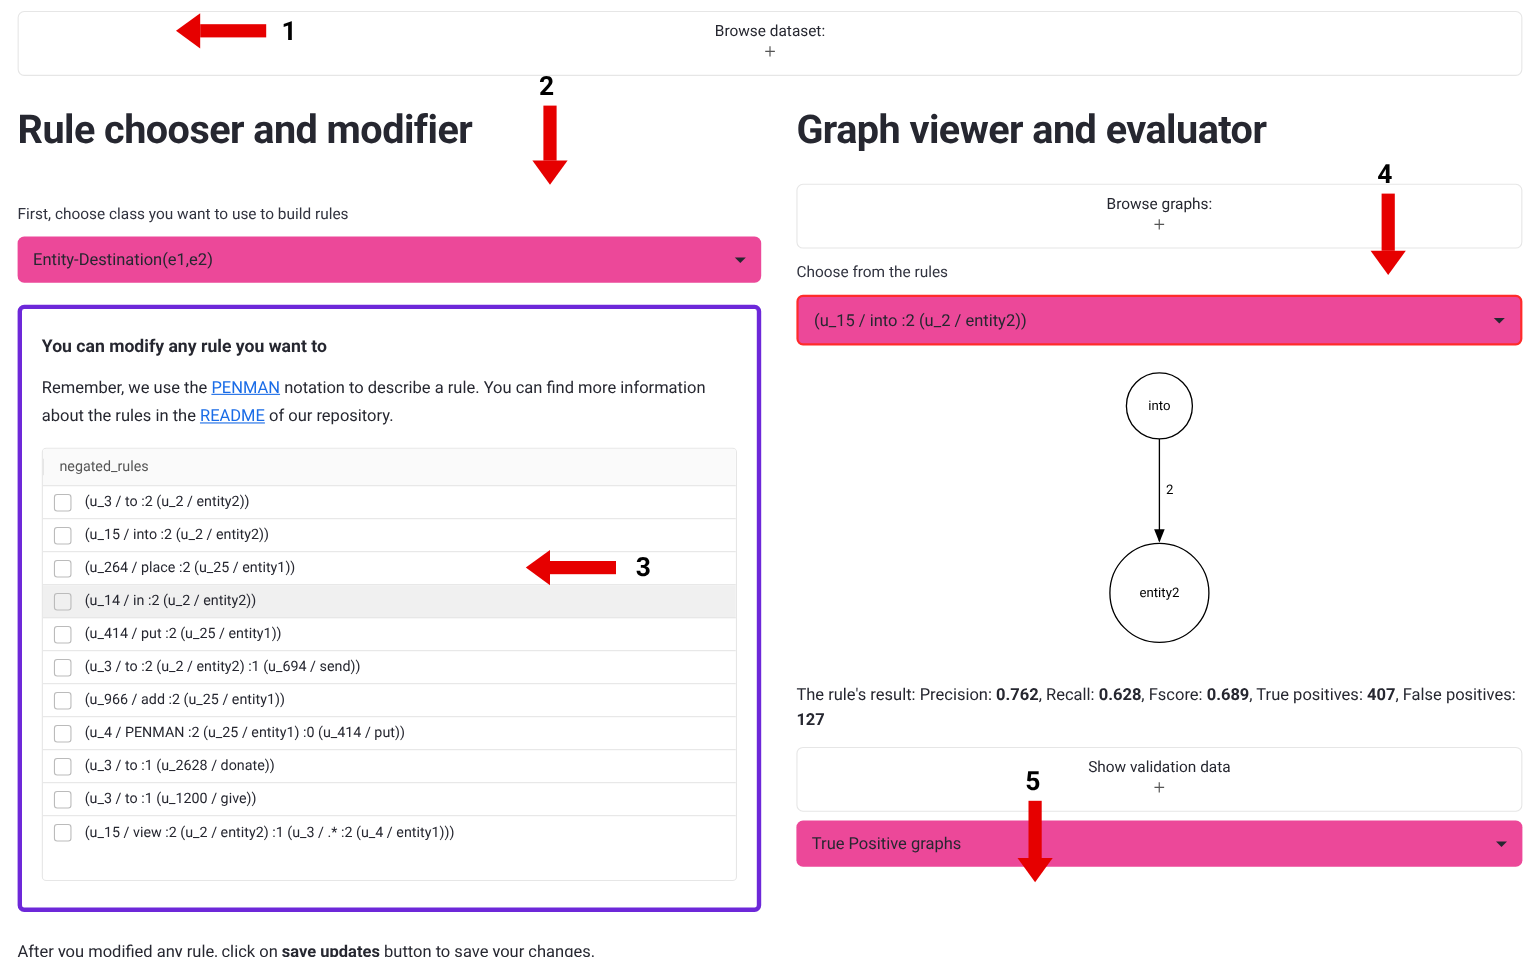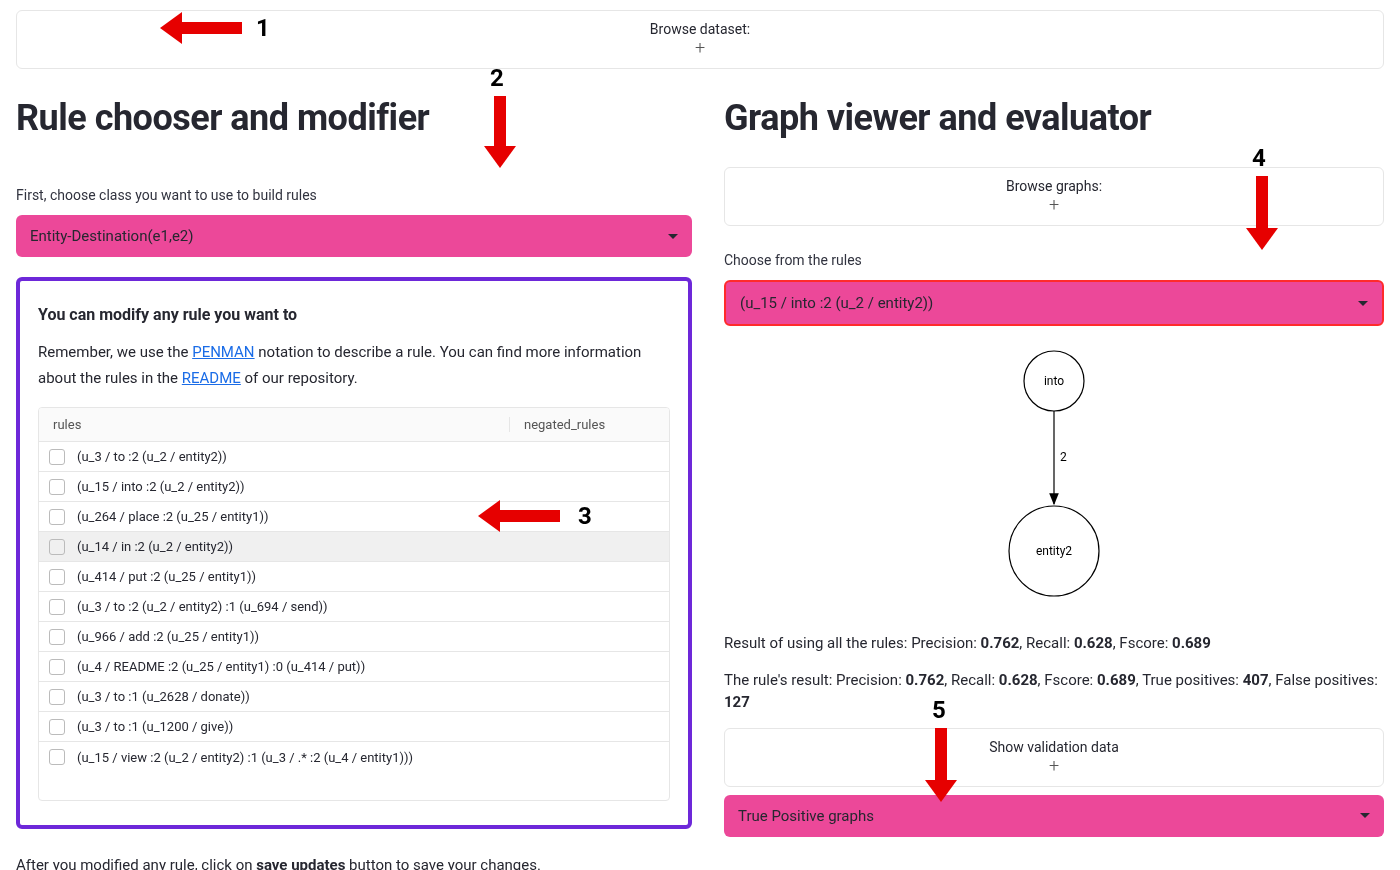--- a/index.html
+++ b/index.html
@@ -127,21 +127,20 @@
     </div>
 
     <div class="panel">
       <h3>You can modify any rule you want to</h3>
       <p>
         <span>Remember, we use the </span><a href="#">PENMAN</a><span> notation to describe a rule. You can find more information about the rules in the </span><a href="#">README</a><span> of our repository.</span>
       </p>
 
       <div class="table">
         <div class="thead">
-          <div class="th-rules">rules</div>
           <div class="th-neg">negated_rules</div>
         </div>
         <div id="rules-body">
             <div class="trow">
               <div class="chk"></div>
               <span class="txt">(u_3 / to :2 (u_2 / entity2))</span>
             </div>
             <div class="trow">
               <div class="chk"></div>
               <span class="txt">(u_15 / into :2 (u_2 / entity2))</span>
@@ -161,21 +160,21 @@
             <div class="trow">
               <div class="chk"></div>
               <span class="txt">(u_3 / to :2 (u_2 / entity2) :1 (u_694 / send))</span>
             </div>
             <div class="trow">
               <div class="chk"></div>
               <span class="txt">(u_966 / add :2 (u_25 / entity1))</span>
             </div>
             <div class="trow">
               <div class="chk"></div>
-              <span class="txt">(u_4 / README :2 (u_25 / entity1) :0 (u_414 / put))</span>
+              <span class="txt">(u_4 / PENMAN :2 (u_25 / entity1) :0 (u_414 / put))</span>
             </div>
             <div class="trow">
               <div class="chk"></div>
               <span class="txt">(u_3 / to :1 (u_2628 / donate))</span>
             </div>
             <div class="trow">
               <div class="chk"></div>
               <span class="txt">(u_3 / to :1 (u_1200 / give))</span>
             </div>
             <div class="trow">
@@ -193,21 +192,21 @@
   </div>
 
   <div class="col-right">
     <h1>Graph viewer and evaluator</h1>
 
     <div class="expander">
       <span>Browse graphs:</span>
       <span class="plus">+</span>
     </div>
 
-    <div class="subtext" style="margin-top:26px">Choose from the rules</div>
+    <div class="subtext" style="margin-top:14px">Choose from the rules</div>
 
     <div class="select-box red-border">
       <span>(u_15 / into :2 (u_2 / entity2))</span>
       <span class="caret-down"></span>
     </div>
 
     <div class="graph-area">
       <svg width="200" height="260">
         <defs>
           <marker id="arrowhead" markerWidth="10" markerHeight="8" refX="9" refY="4" orient="auto">
@@ -216,23 +215,20 @@
         </defs>
         <circle cx="100" cy="35" r="30" fill="none" stroke="#000" stroke-width="1.2"></circle>
         <text x="100" y="39" text-anchor="middle" font-size="12">into</text>
         <line x1="100" y1="65" x2="100" y2="158" stroke="#000" stroke-width="1.2" marker-end="url(#arrowhead)"></line>
         <text x="106" y="115" font-size="12">2</text>
         <circle cx="100" cy="205" r="45" fill="none" stroke="#000" stroke-width="1.2"></circle>
         <text x="100" y="209" text-anchor="middle" font-size="12">entity2</text>
       </svg>
     </div>
 
-    <div class="result-line">
-      <span>Result of using all the rules: Precision: </span><strong>0.762</strong><span>, Recall: </span><strong>0.628</strong><span>, Fscore: </span><strong>0.689</strong>
-    </div>
 
     <div class="result-line">
       <span>The rule's result: Precision: </span><strong>0.762</strong><span>, Recall: </span><strong>0.628</strong><span>, Fscore: </span><strong>0.689</strong><span>, True positives: </span><strong>407</strong><span>, False positives: </span><strong>127</strong>
     </div>
 
     <div class="expander" style="margin-top:8px">
       <span>Show validation data</span>
       <span class="plus">+</span>
     </div>
 

